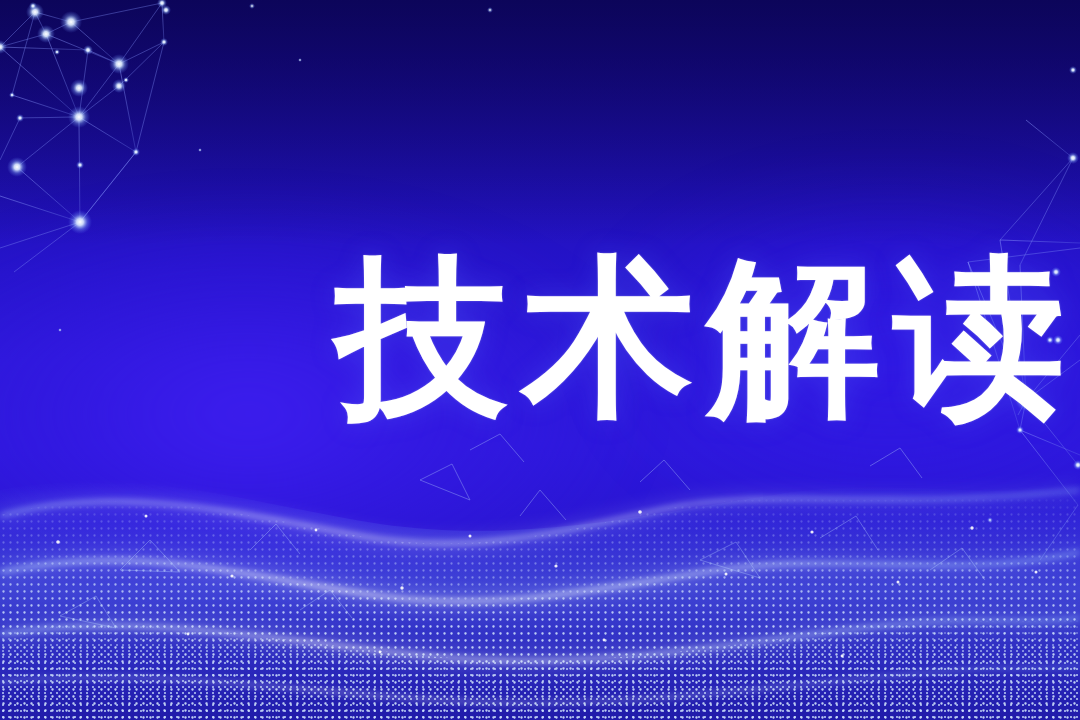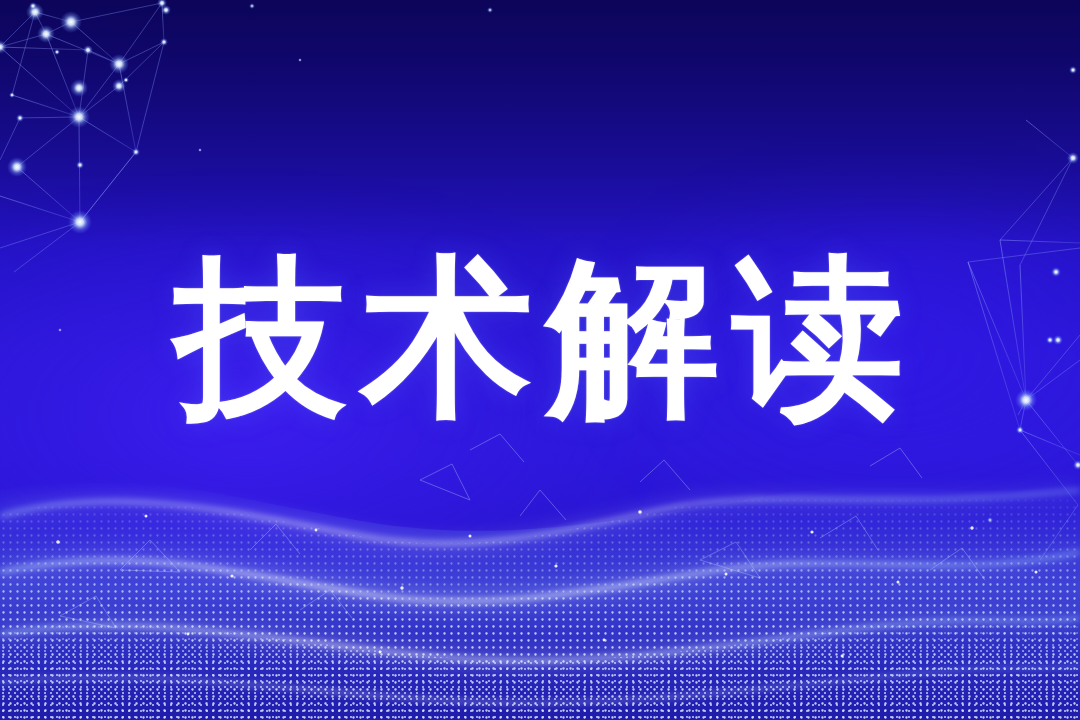--- a/index.html
+++ b/index.html
@@ -81,21 +81,21 @@
     height: 300px;
     pointer-events: none;
   }
   .wave-layer svg { width: 100%; height: 100%; display: block; }
 
   
   .title-wrap {
     position: absolute;
     left: 0; right: 0;
     top: 248px;
-    text-align: center;
+    text-align: right;
     z-index: 40;
   }
   .title {
     display: inline-block;
     color: #ffffff;
     font-family: "Liberation Sans", "DejaVu Sans", sans-serif;
     font-size: 172px;
     line-height: 1.04;
     font-weight: 700;
     letter-spacing: 14px;

